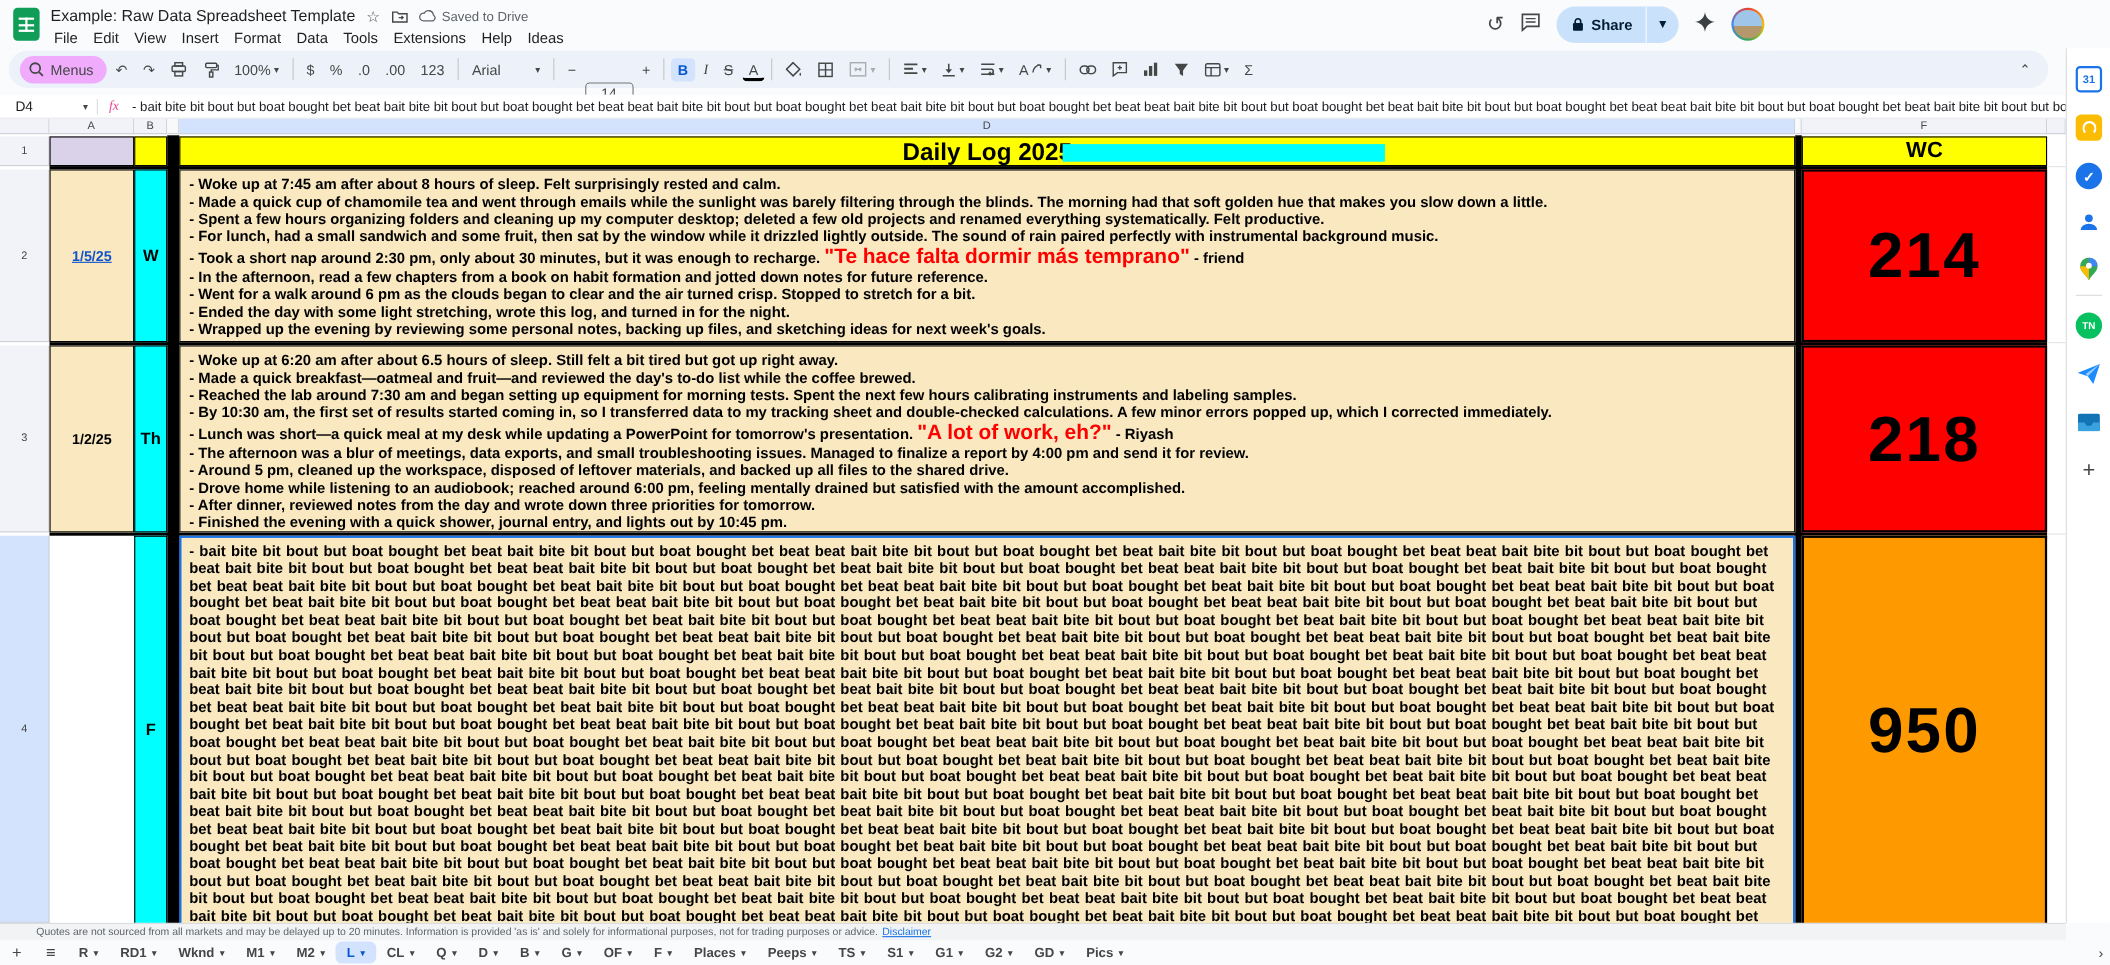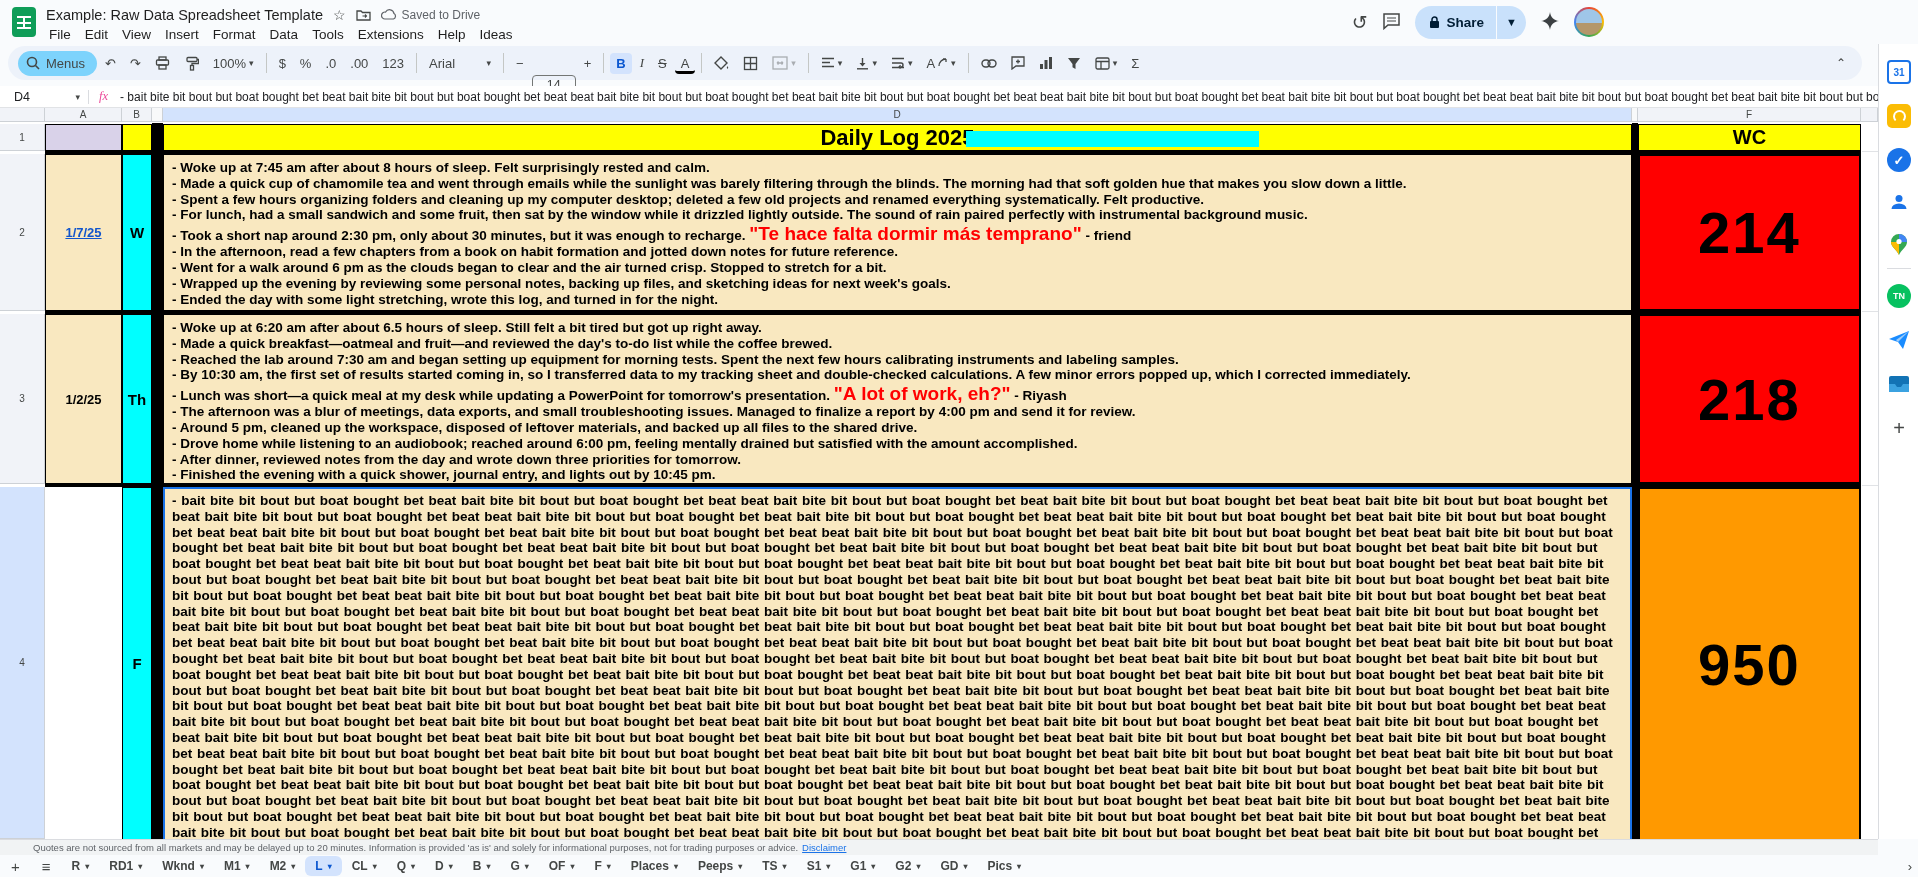--- a/index.html
+++ b/index.html
@@ -34,21 +34,21 @@
     background:linear-gradient(#9fc6e8 55%, #b4976b 55%); }
 
   
   #toolbar { position:absolute; left:8px; top:46px; width:1854px; height:34px; background:#edf2fa;
     border-radius:22px; display:flex; align-items:center; padding:0 10px; gap:2px; }
   .tb { color:#444746; font-size:13px; padding:3px 6px; border-radius:4px; white-space:nowrap;
     display:flex; align-items:center; gap:3px; cursor:pointer; }
   .tb svg { display:block; }
   .tb-caret { font-size:9px; color:#444746; }
   .tb-div { width:1px; height:20px; background:#c4c7c5; margin:0 4px; flex:none; }
-  #menus-pill { background:#7dd3fc; border-radius:16px; padding:5px 12px 5px 8px; display:flex;
+  #menus-pill { background:#f0abfc; border-radius:16px; padding:5px 12px 5px 8px; display:flex;
     align-items:center; gap:6px; font-size:13px; color:#444746; cursor:pointer; }
   #bold-btn { background:#d3e3fd; color:#0b57d0; font-weight:bold; }
   #fontsize-box { border:1px solid #747775; border-radius:4px; width:44px; height:20px;
     display:flex; align-items:center; justify-content:center; font-size:12.5px; color:#444746;margin-top:44px; }
   .tb.disabled { opacity:.4; }
   #tb-collapse { margin-left:auto; color:#444746; font-size:12px; cursor:pointer; padding-right:6px; }
 
   
   #formulabar { position:absolute; left:0; top:86px; width:1878px; height:22px; background:#fff;
     border-bottom:1px solid #e1e3e6; display:flex; align-items:center; }
@@ -350,33 +350,33 @@
   <div id="cyan-box"></div>
 
   <div class="vbar" style="left:152px;"></div>
   <div class="vbar" style="left:1632px; width:6px;"></div>
 
   <div class="hband" style="top:43px;"></div>
   <div class="hband" style="top:203px;"></div>
   <div class="hband" style="top:376px;"></div>
 
   <div class="cell date-cell" style="left:45px; top:46px; width:77px; height:157px; background:#f9e8c0;">
-      <span class="date-link">1/7/25</span>
+      <span class="date-link">1/5/25</span>
     </div>
   <div class="cell day-cell" style="left:122px; top:46px; width:30px; height:157px;">W</div>
   <div class="cell log-cell" style="left:163px; top:46px; width:1469px; height:157px;">
       <div class="d-line"><span>- Woke up at 7:45 am after about 8 hours of sleep. Felt surprisingly rested and calm.</span></div>
       <div class="d-line"><span>- Made a quick cup of chamomile tea and went through emails while the sunlight was barely filtering through the blinds. The morning had that soft golden hue that makes you slow down a little.</span></div>
       <div class="d-line"><span>- Spent a few hours organizing folders and cleaning up my computer desktop; deleted a few old projects and renamed everything systematically. Felt productive.</span></div>
       <div class="d-line"><span>- For lunch, had a small sandwich and some fruit, then sat by the window while it drizzled lightly outside. The sound of rain paired perfectly with instrumental background music.</span></div>
       <div class="d-line"><span>- Took a short nap around 2:30 pm, only about 30 minutes, but it was enough to recharge. </span><span class="seg-red">"Te hace falta dormir más temprano"</span><span> - friend</span></div>
       <div class="d-line"><span>- In the afternoon, read a few chapters from a book on habit formation and jotted down notes for future reference.</span></div>
       <div class="d-line"><span>- Went for a walk around 6 pm as the clouds began to clear and the air turned crisp. Stopped to stretch for a bit.</span></div>
+      <div class="d-line"><span>- Ended the day with some light stretching, wrote this log, and turned in for the night.</span></div>
       <div class="d-line"><span>- Wrapped up the evening by reviewing some personal notes, backing up files, and sketching ideas for next week's goals.</span></div>
-      <div class="d-line"><span>- Ended the day with some light stretching, wrote this log, and turned in for the night.</span></div>
     </div>
   <div class="cell wc-cell num-cell" style="left:1638px; top:46px; width:223px; height:157px; background:#ff0000; border-width:2px;">214</div>
 
   <div class="cell date-cell" style="left:45px; top:206px; width:77px; height:170px; background:#f9e8c0;">1/2/25</div>
   <div class="cell day-cell" style="left:122px; top:206px; width:30px; height:170px;">Th</div>
   <div class="cell log-cell" style="left:163px; top:206px; width:1469px; height:170px;">
       <div class="d-line"><span>- Woke up at 6:20 am after about 6.5 hours of sleep. Still felt a bit tired but got up right away.</span></div>
       <div class="d-line"><span>- Made a quick breakfast—oatmeal and fruit—and reviewed the day's to-do list while the coffee brewed.</span></div>
       <div class="d-line"><span>- Reached the lab around 7:30 am and began setting up equipment for morning tests. Spent the next few hours calibrating instruments and labeling samples.</span></div>
       <div class="d-line"><span>- By 10:30 am, the first set of results started coming in, so I transferred data to my tracking sheet and double-checked calculations. A few minor errors popped up, which I corrected immediately.</span></div>

